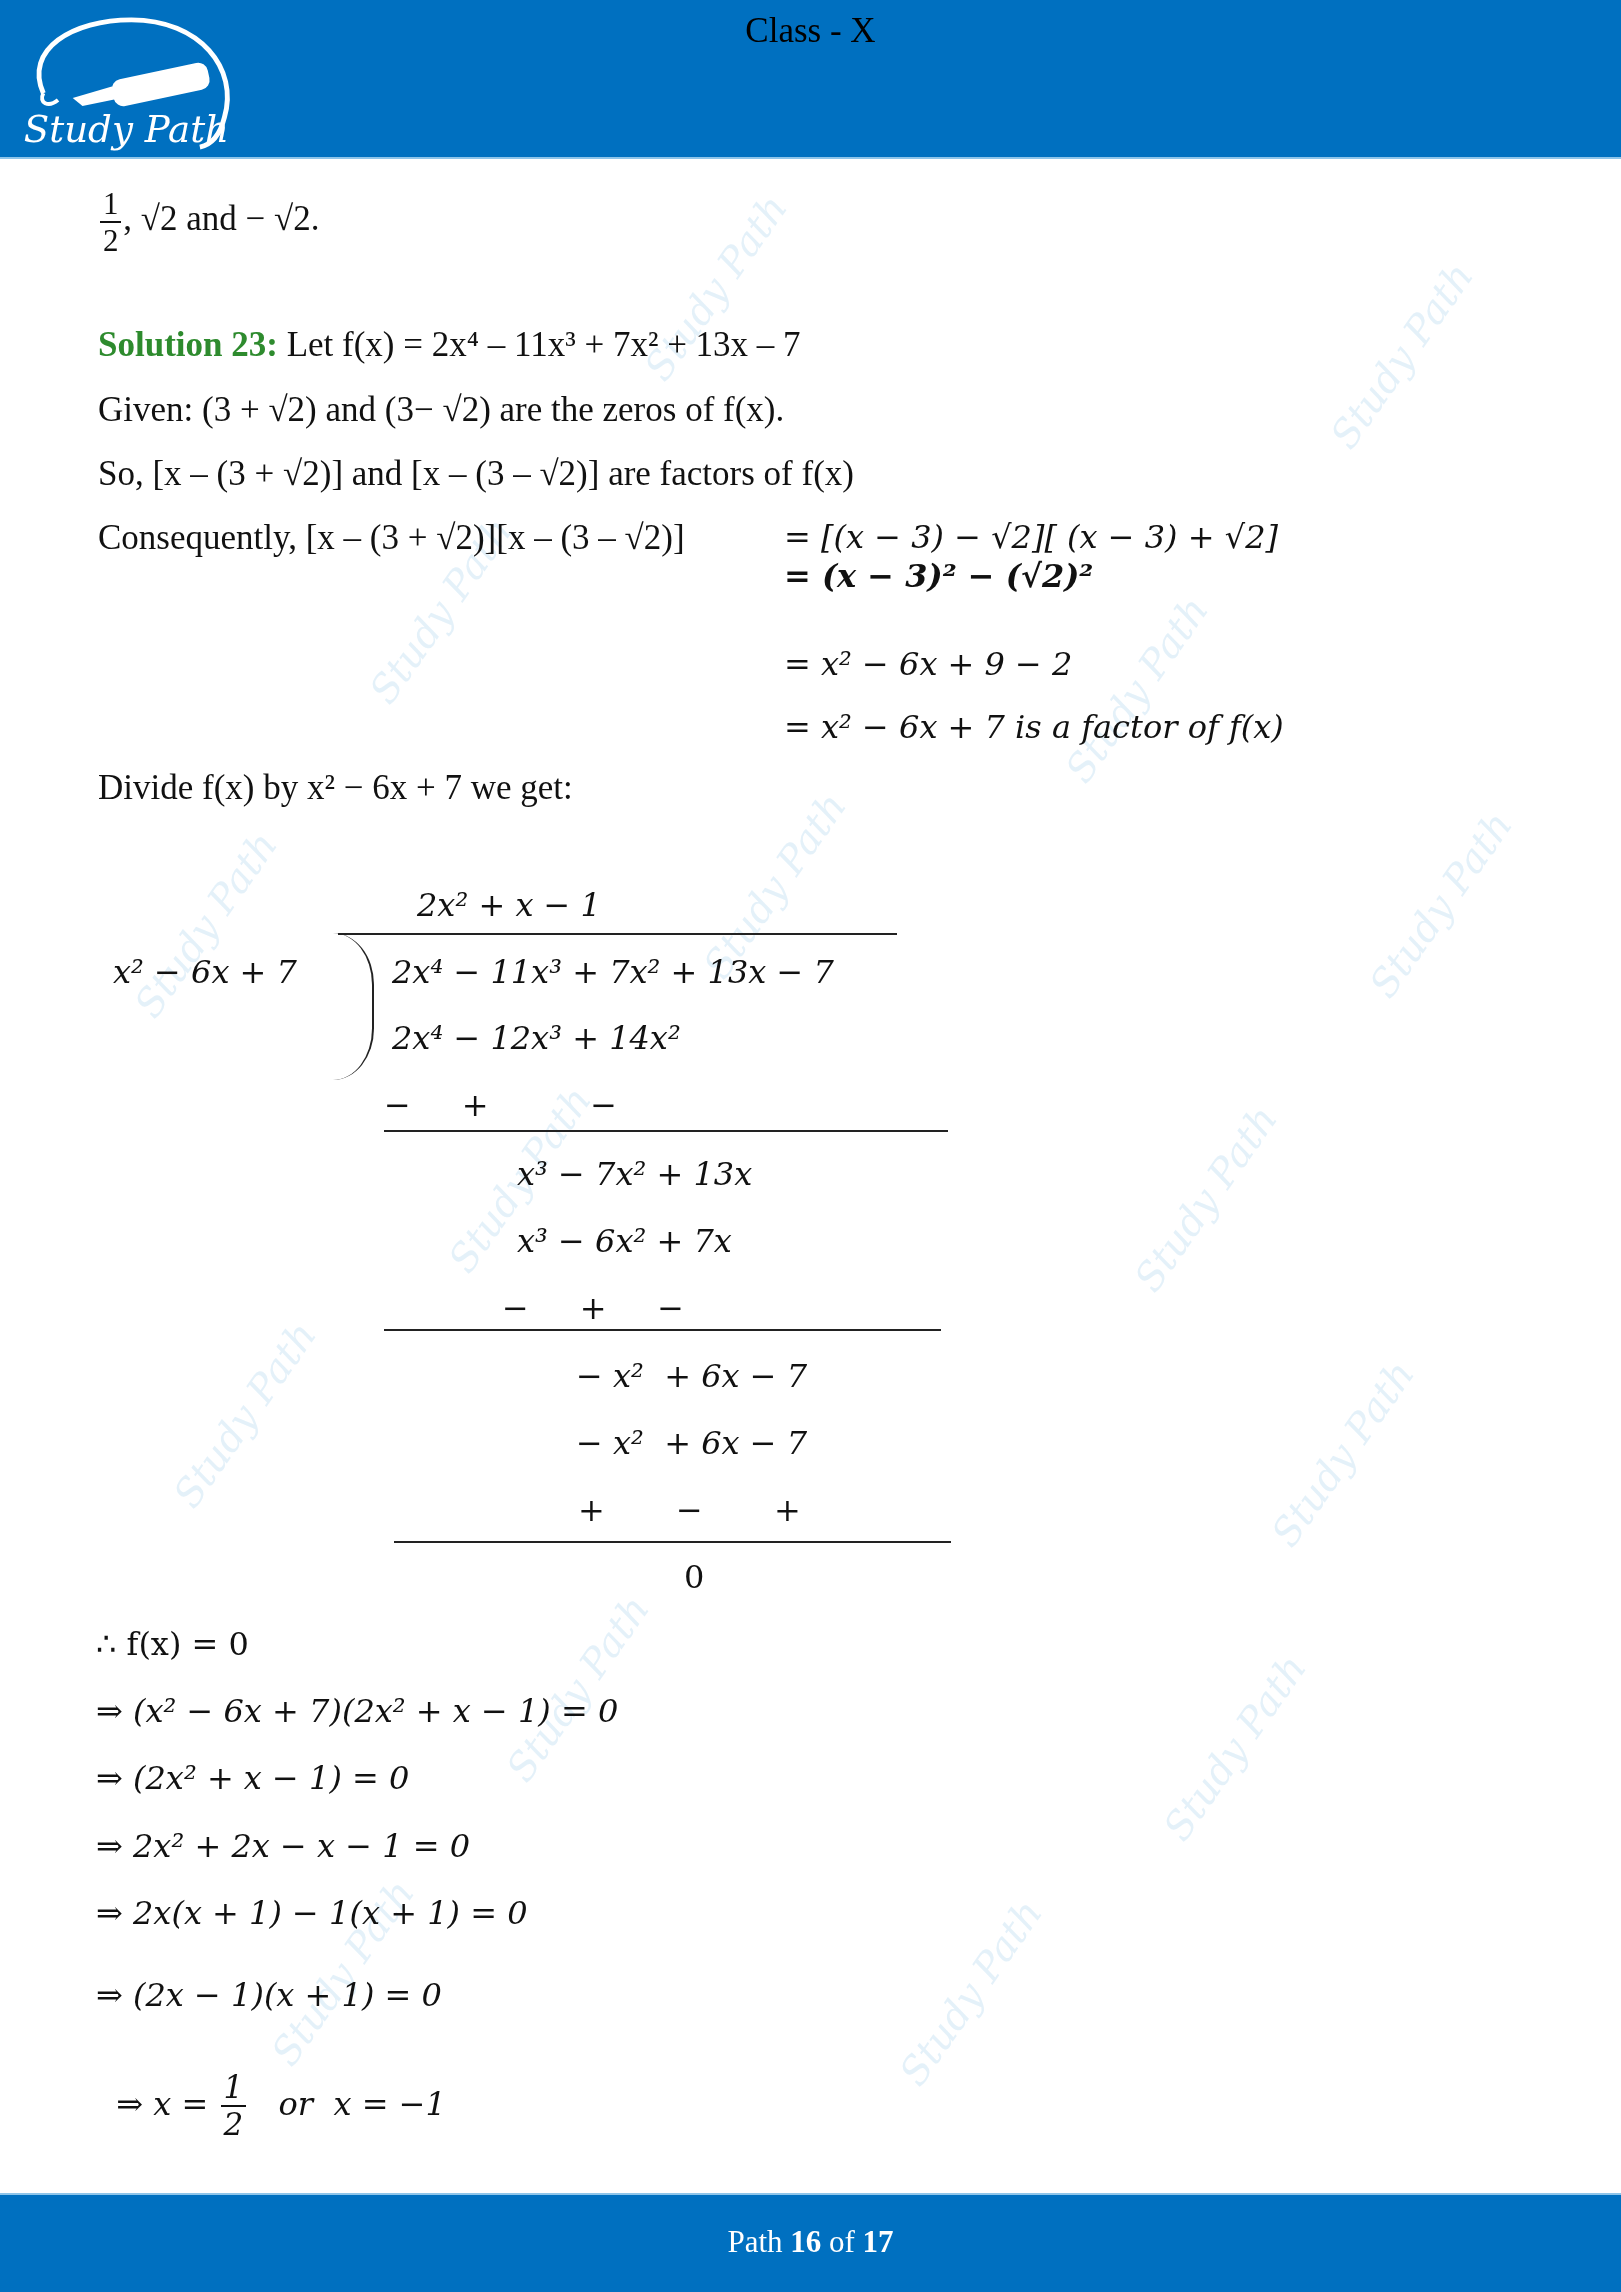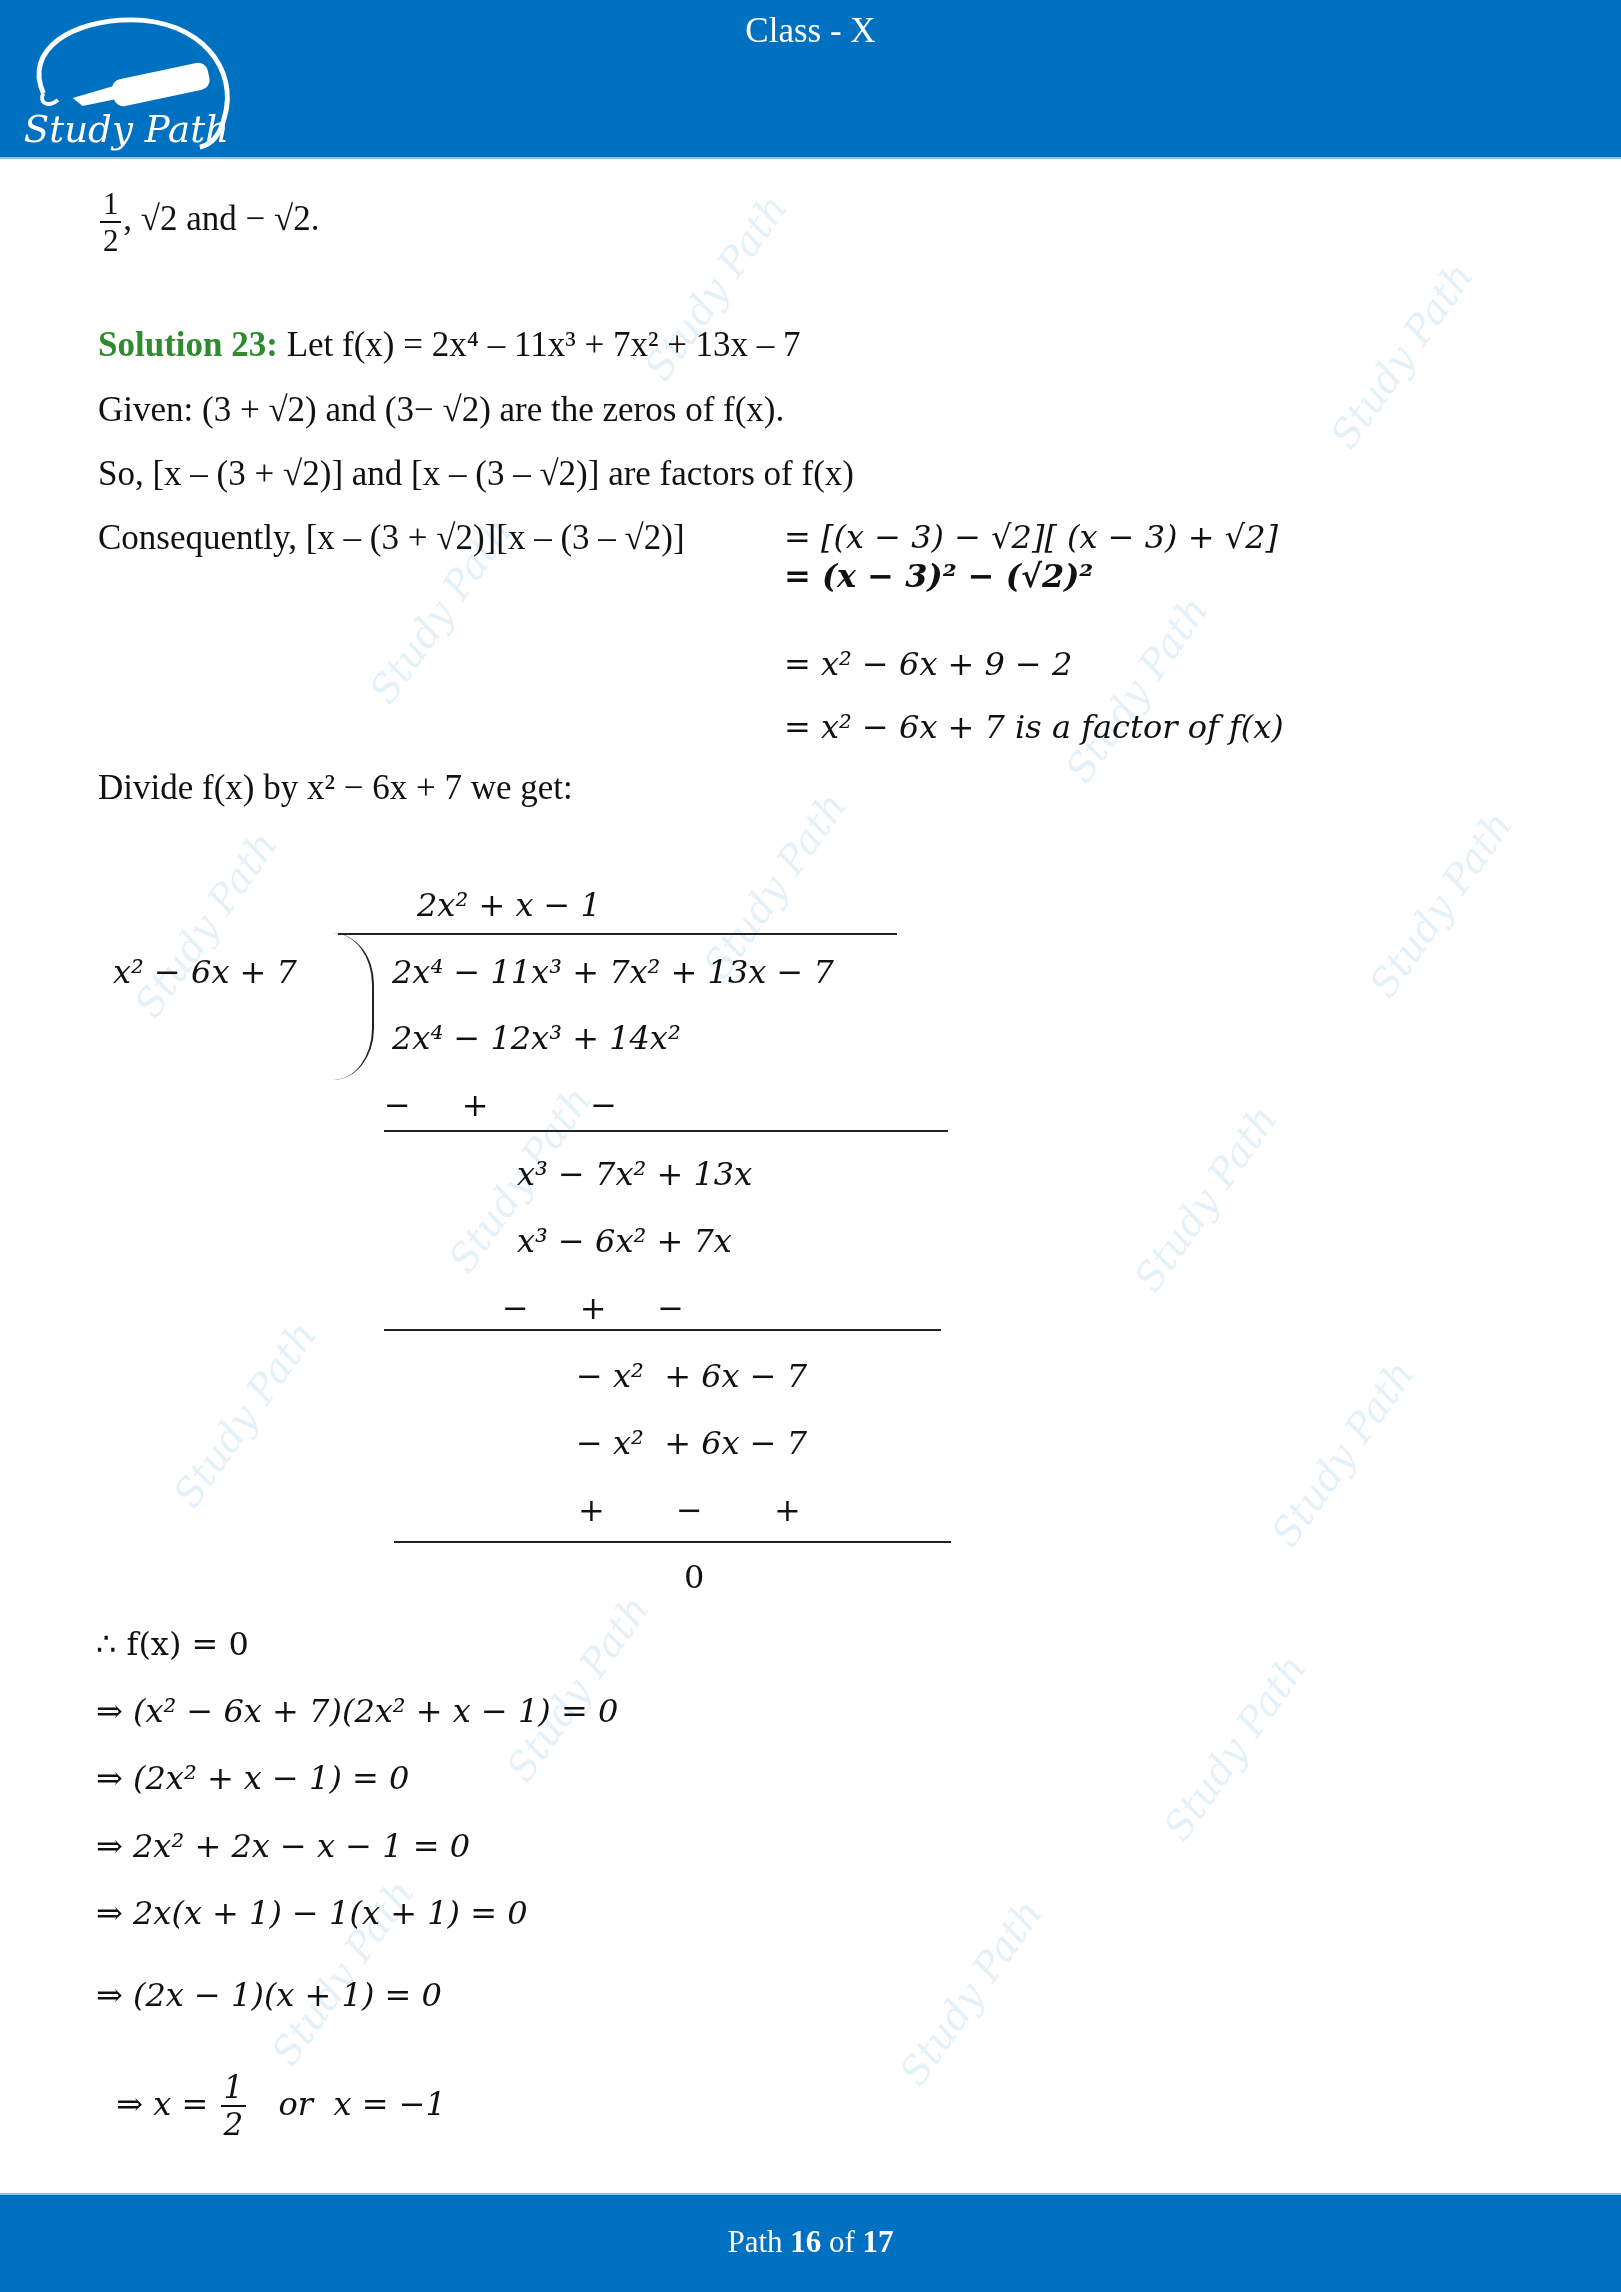--- a/index.html
+++ b/index.html
@@ -8,21 +8,21 @@
     background: #ffffff; color: #111;
     font-family: "Liberation Serif", "DejaVu Serif", serif;
   }
   .header {
     position: absolute; left: 0; top: 0; width: 1621px; height: 157px;
     background: #0070c0; border-bottom: 2.9px solid #8ec5ea;
   }
   .logo { position: absolute; left: 13.7px; top: 9.8px; width: 225px; height: 142px; }
   .header-titles {
     position: absolute; left: 0; top: 7.8px; width: 1621px; text-align: center;
-    color: #ffffff; font-size: 35px; line-height: 45px;
+    color: #000000; font-size: 35px; line-height: 45px;
   }
   .footer {
     position: absolute; left: 0; top: 2193px; width: 1621px; height: 100px;
     background: #0070c0; border-top: 2.9px solid #8ec5ea;
     color: #fff; text-align: center; font-size: 31px; line-height: 94px;
   }
   .footer b { font-weight: bold; }
   .watermark {
     position: absolute; color: #cfe6f5; font-family: "DejaVu Serif", serif; font-style: italic;
     font-size: 39px; transform: rotate(-55deg); opacity: 0.55; white-space: nowrap; pointer-events: none;

